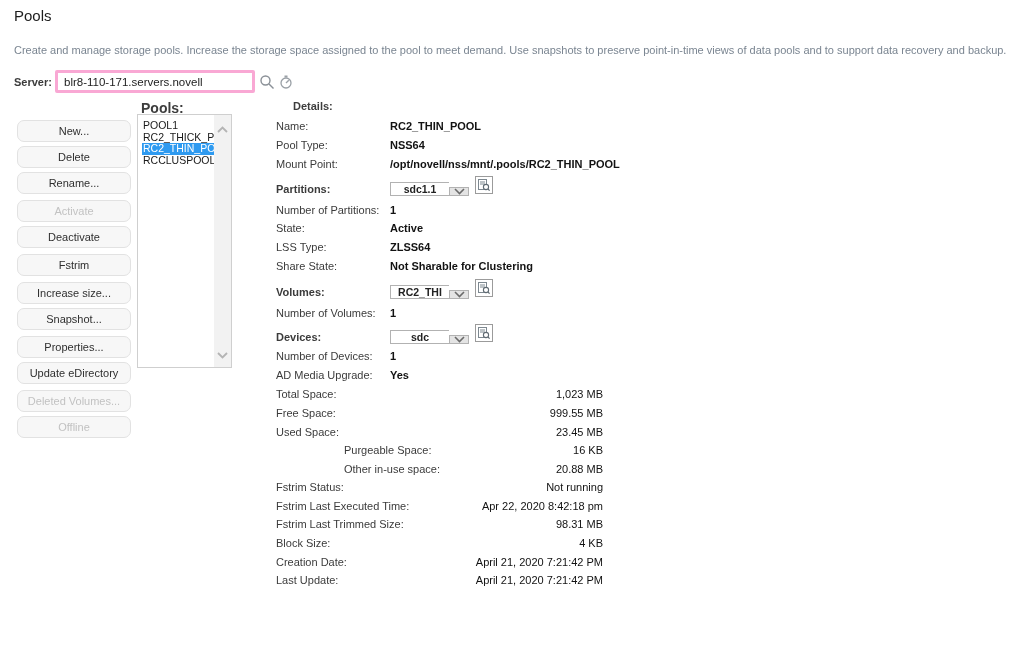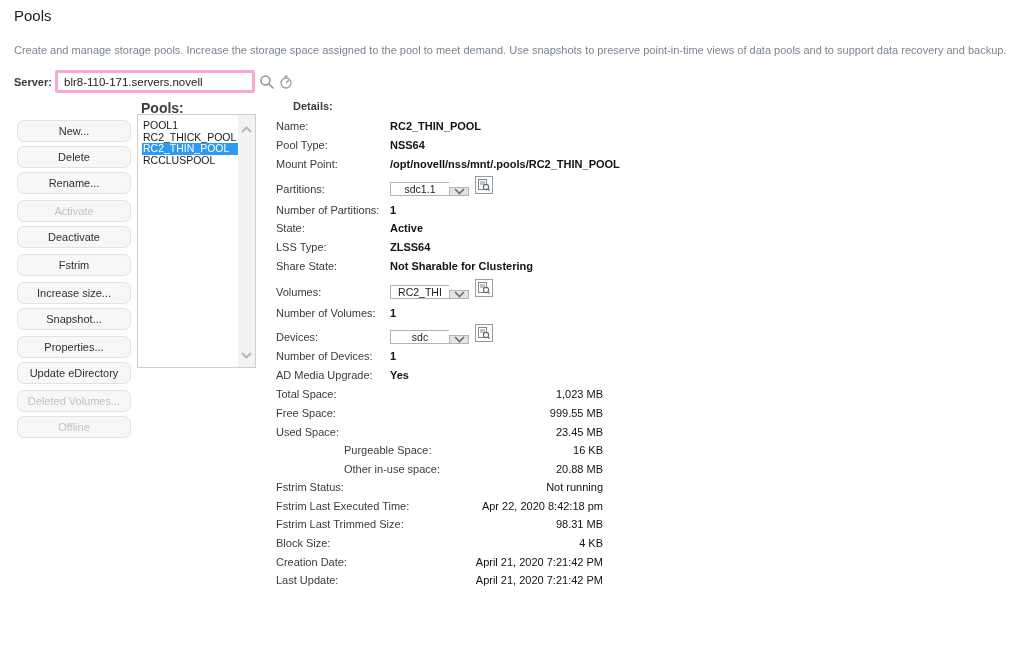--- a/index.html
+++ b/index.html
@@ -21,38 +21,38 @@
   .btn-col { position:absolute; left:17px; top:120px; width:114px; }
   .btn { width:114px; height:22px; margin-bottom:4px; background:#f7f7f7; border:1px solid #e2e2e2;
          border-radius:7px; font-size:11px; color:#2f2f2f; display:flex; align-items:center;
          justify-content:center; cursor:pointer; font-family:"Liberation Sans", sans-serif; }
   .btn.group-gap { margin-top:6px; }
   .btn.disabled { color:#c2c2c2; cursor:default; }
 
   .pools-label   { position:absolute; left:141px; top:100px; font-size:14px; font-weight:700; color:#3d3d3d; }
   .details-label { position:absolute; left:276px; top:100px; font-size:11px; font-weight:700; color:#3d3d3d;padding-left:17px; }
 
-  .listbox { position:absolute; left:137px; top:114px; width:119px; height:254px;
+  .listbox { position:absolute; left:137px; top:114px; width:95px; height:254px;
              border:1px solid #cfcfcf; background:#fff; display:flex; }
   .list-items { flex:1; padding:5px 0 0 4px; overflow:hidden; }
   .list-item { font-size:10.5px; line-height:11.5px; color:#1a1a1a; white-space:nowrap; cursor:default; padding-left:1px; }
   .list-item.selected { background:#2e9af0; color:#fff; }
   .list-scrollbar { width:17px; background:#f2f2f2; position:relative; }
   .scroll-arrow { position:absolute; left:0; width:17px; height:16px; display:flex; align-items:center;
                   justify-content:center; color:#b4b4b4; cursor:pointer; }
   .scroll-arrow.up { top:6px; }
   .scroll-arrow.down { bottom:4px; }
 
   .drow { position:absolute; left:276px; width:327px; height:15px; }
   .dlabel { position:absolute; left:0; top:0; font-size:11px; color:#3b3b3b; white-space:nowrap; }
   .drow.indent .dlabel { left:20px;padding-left:48px; }
   .dvalue-left { position:absolute; left:114px; top:0; font-size:11px; font-weight:700; color:#121212; white-space:nowrap; }
   .dvalue-right { position:absolute; right:0; top:0; font-size:11px; font-weight:400; color:#121212; white-space:nowrap; }
 
-  .drow.dd { height:22px; }
+  .drow.dd { height:22px;font-weight:bold; }
   .drow.dd .dlabel { top:auto; bottom:1px; }
   .combo { position:absolute; left:114px; top:0; display:flex; height:22px;align-items:flex-end; }
   .combo-text { width:59px; background:#fff; border:1px solid #b2b2b2; border-right:none;
                 display:flex; align-items:center; justify-content:center; font-size:10.5px;
                 color:#222; white-space:nowrap; overflow:hidden; }
   .combo-btn { width:20px; background:#e4e4e4; border:1px solid #b2b2b2; display:flex;
                align-items:center; justify-content:center; cursor:pointer; }
   .browse-btn { width:18px; height:18px; margin-left:6px; align-self:center; border:1px solid #9b9b9b;
                 background:#fff; display:flex; align-items:center; justify-content:center; cursor:pointer; }
   svg { display:block; }

